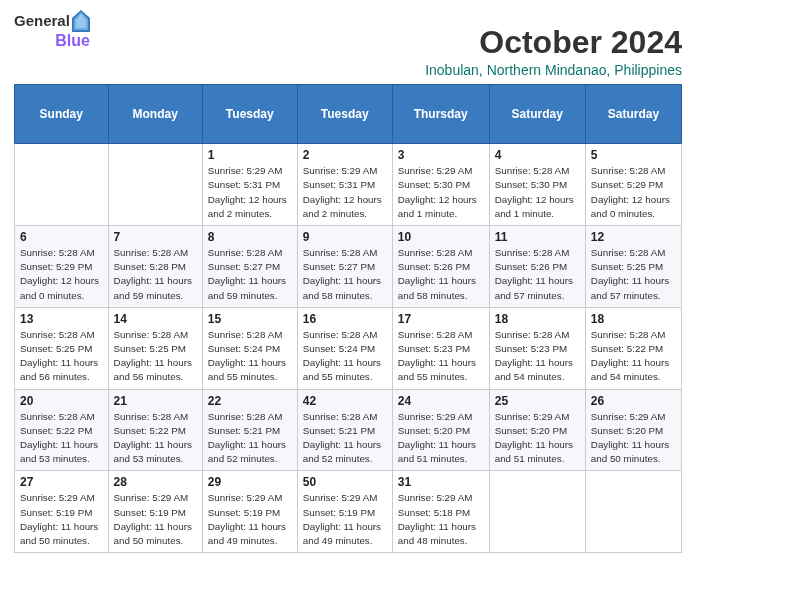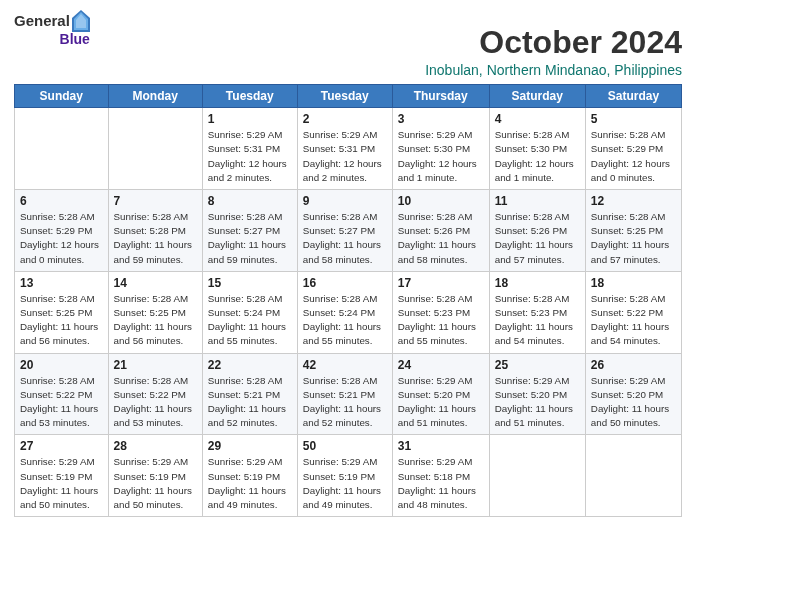--- a/index.html
+++ b/index.html
@@ -27,23 +27,23 @@
       align-items: center;
       gap: 0px;
     }
     .logo-text-general {
       font-size: 15px;
       font-weight: bold;
       color: #333;
       line-height: 1.1;
     }
     .logo-text-blue {
-      font-size: 14px;
-      font-weight: bold;
-      color: #4c1d95;
+      font-size: 16px;
+      font-weight: bold;
+      color: #8b5cf6;
       line-height: 1.1;
     }
     .logo-icon {
       width: 18px;
       height: 22px;
       margin-left: 2px;
     }
     .title-block {
       text-align: right;
     }
@@ -61,21 +61,21 @@
     }
     .calendar {
       width: 100%;
       border-collapse: collapse;
       font-size: 10.5px;
     }
     .calendar th {
       background: #3a7abf;
       color: #fff;
       text-align: center;
-      padding: 4px 4px;
+      padding: 22px 4px;
       font-size: 12px;
       font-weight: bold;
       border: 1px solid #2a5a9a;
     }
     .calendar td {
       vertical-align: top;
       border: 1px solid #ccc;
       padding: 4px 5px;
       width: 113px;
       min-height: 75px;

